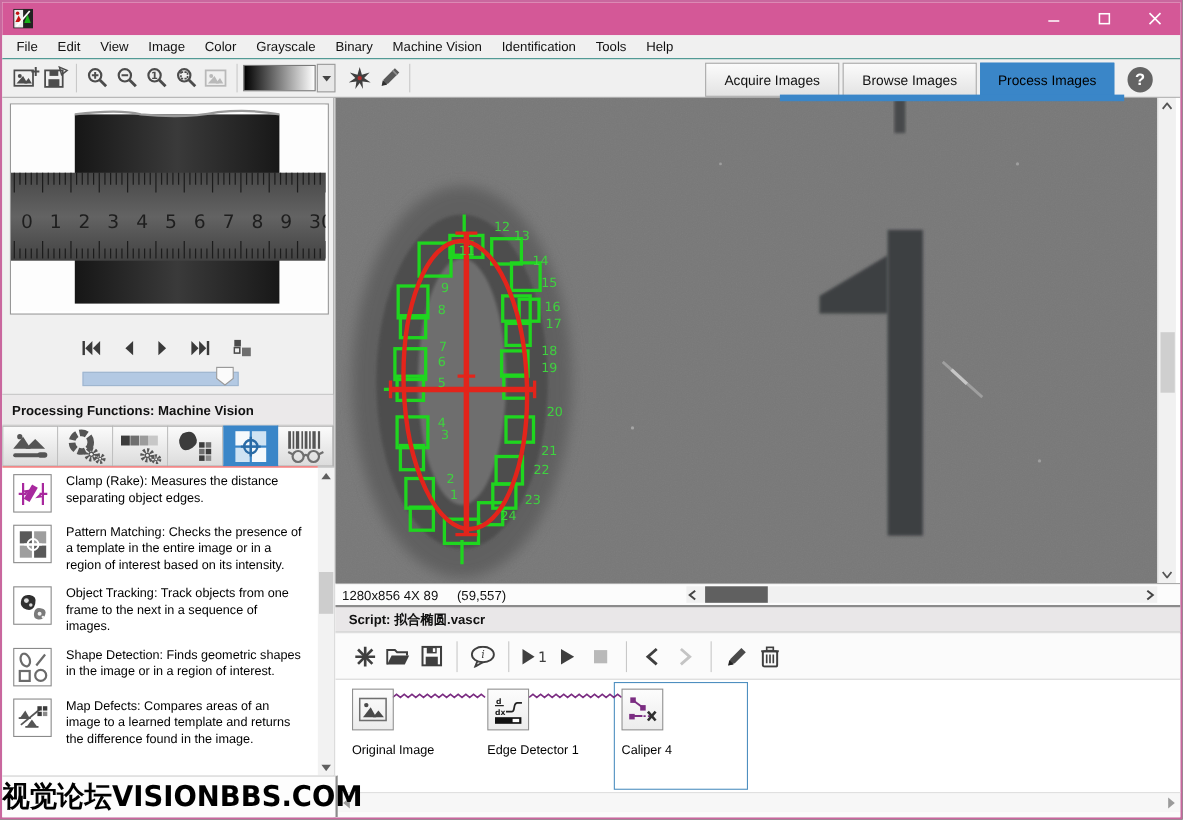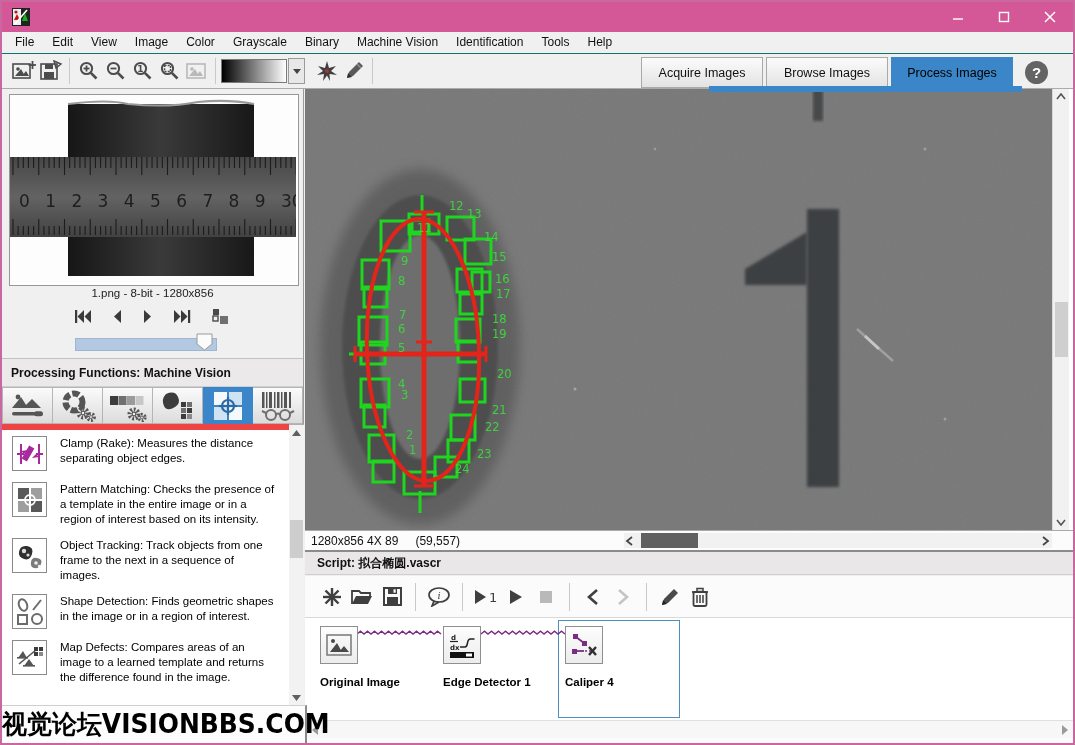--- a/index.html
+++ b/index.html
@@ -34,21 +34,21 @@
   #thumb-caption{position:absolute;left:0;top:198px;width:100%;text-align:center;font-size:11.5px;color:#222;}
   #navrow{position:absolute;left:60px;top:215px;width:180px;height:24px;display:flex;align-items:center;justify-content:space-between;padding:0 12px;box-sizing:border-box;}
   #slider{position:absolute;left:73px;top:249px;width:140px;height:11px;background:#B3C9E3;border:1px solid #9FB6CF;}
   #slider-handle{position:absolute;left:194px;top:244px;width:17px;height:18px;}
   #fn-divider{position:absolute;left:0;top:269px;width:100%;height:1px;background:#C2C2C2;}
   #fn-header{position:absolute;left:0;top:270px;width:100%;height:28px;background:#EBE9EA;border-bottom:1px solid #CFCFCF;display:flex;align-items:center;font-weight:bold;box-sizing:border-box;padding-left:9px;}
   #palette-tabs{position:absolute;left:0;top:298px;width:100%;height:37px;display:flex;}
   .ptab{flex:1;border:1px solid #B5B5B5;border-left-width:0;background:linear-gradient(#FBFBFB,#DCDCDC);display:flex;align-items:center;justify-content:center;}
   .ptab:first-child{border-left-width:1px;}
   .ptab.active{background:#3A86C8;border-color:#3A86C8;}
-  #fn-list{position:absolute;left:0;top:335px;width:287px;height:281px;background:#fff;border-top:6px solid #ef4444;overflow:hidden;box-sizing:border-box;padding-top:6px;}
+  #fn-list{position:absolute;left:0;top:335px;width:287px;height:281px;background:#fff;border-top:1px solid #ef4444;overflow:hidden;box-sizing:border-box;padding-top:6px;}
   .fn-item{display:flex;margin:0 2px 11px 10px;}
   .fn-icon{width:33px;height:33px;border:1px solid #8a8a8a;background:#fff;flex:none;margin-right:13px;display:flex;align-items:center;justify-content:center;}
   .fn-text{font-size:11.5px;line-height:15px;width:215px;color:#000;}
   #fn-scroll{position:absolute;left:287px;top:335px;width:15px;height:281px;background:#F2F2F2;border-top:1px solid #B0B0B0;box-sizing:border-box;}
   .scroll-arrow{width:100%;height:15px;display:flex;align-items:center;justify-content:center;color:#5f5f5f;}
   #fn-thumb{position:absolute;left:1px;top:95px;width:13px;height:38px;background:#CDCDCD;}
   #watermark{left:0;top:703px;width:305px;height:38px;background:#FDFDFD;border-right:2px solid #8a8a8a;border-top:1px solid #cfcfcf;box-sizing:border-box;display:flex;align-items:center;z-index:5;}
   #watermark span{font-size:26px;font-weight:bold;color:#000;white-space:nowrap;font-family:"DejaVu Sans",sans-serif;transform:scaleX(.96);transform-origin:left;}
   
   #canvas{left:303px;top:87px;width:747px;height:441px;background:#787878;overflow:hidden;}
@@ -62,21 +62,21 @@
   #hscroll{position:absolute;left:319px;top:2px;width:428px;height:15px;background:#F1F1F1;display:flex;align-items:center;}
   #hthumb{position:absolute;left:17px;top:0;width:57px;height:15px;background:#606060;}
   
   #scriptheader{left:303px;top:548px;width:772px;height:25px;background:#E9E7E8;border-top:2px solid #8b8b8b;border-bottom:1px solid #CFCFCF;box-sizing:border-box;display:flex;align-items:center;font-weight:bold;padding-left:12px;}
   #scripttoolbar{left:303px;top:574px;width:772px;height:41px;background:#FBFBFB;display:flex;align-items:center;padding-left:12px;box-sizing:border-box;}
   .stsep{width:1px;height:28px;background:#C8C8C8;margin:0 8px;}
   .st-btn{width:30px;height:30px;display:flex;align-items:center;justify-content:center;}
   #stepsarea{left:303px;top:615px;width:772px;height:103px;background:#fff;border-top:1px solid #D8D8D8;box-sizing:border-box;}
   .step{position:absolute;width:120px;}
   .step-icon{width:36px;height:36px;border:1px solid #8f8f8f;background:linear-gradient(#FDFDFD,#ECECEC);display:flex;align-items:center;justify-content:center;}
-  .step-label{margin-top:12px;font-size:11.5px;color:#000;font-weight:bold;}
+  .step-label{margin-top:12px;font-size:11.5px;color:#000;}
   #step-select{position:absolute;left:253px;top:2px;width:120px;height:96px;border:1px solid #4E8FC0;}
   #stepsscroll{left:303px;top:718px;width:772px;height:18px;background:#F7F7F7;border-top:1px solid #E0E0E0;box-sizing:border-box;}
   #bottomstrip{left:303px;top:736px;width:772px;height:7px;background:#FBFBFB;}
   svg{display:block;}
 </style>
 </head>
 <body>
 
 <div id="window">
 
@@ -352,21 +352,20 @@
           <text x="87.6" y="112" font-size="17" font-family="DejaVu Sans" fill="#1e1e1e">3</text>
           <text x="113.8" y="112" font-size="17" font-family="DejaVu Sans" fill="#1e1e1e">4</text>
           <text x="140" y="112" font-size="17" font-family="DejaVu Sans" fill="#1e1e1e">5</text>
           <text x="166.2" y="112" font-size="17" font-family="DejaVu Sans" fill="#1e1e1e">6</text>
           <text x="192.4" y="112" font-size="17" font-family="DejaVu Sans" fill="#1e1e1e">7</text>
           <text x="218.6" y="112" font-size="17" font-family="DejaVu Sans" fill="#1e1e1e">8</text>
           <text x="244.79999999999998" y="112" font-size="17" font-family="DejaVu Sans" fill="#1e1e1e">9</text>
           <text x="271" y="112" font-size="17" font-family="DejaVu Sans" fill="#1e1e1e">30</text>
         </svg>
       </div>
-    <div id="thumb-caption">1.png - 8-bit - 1280x856</div>
     <div id="navrow">
         <span>
           <svg width="18" height="13" viewBox="0 0 18 13">
             <rect x="1" y="0" width="2.2" height="13" fill="#3a3a3a"></rect>
             <polygon points="10,0 3.5,6.5 10,13" fill="#3a3a3a"></polygon>
             <polygon points="17,0 10.5,6.5 17,13" fill="#3a3a3a"></polygon>
           </svg>
         </span>
         <span>
           <svg width="9" height="13" viewBox="0 0 9 13">

